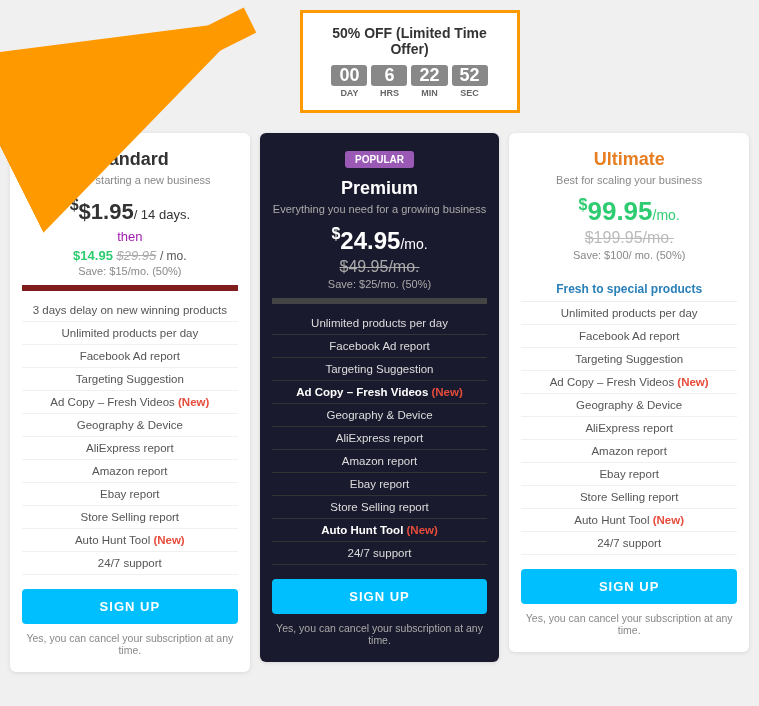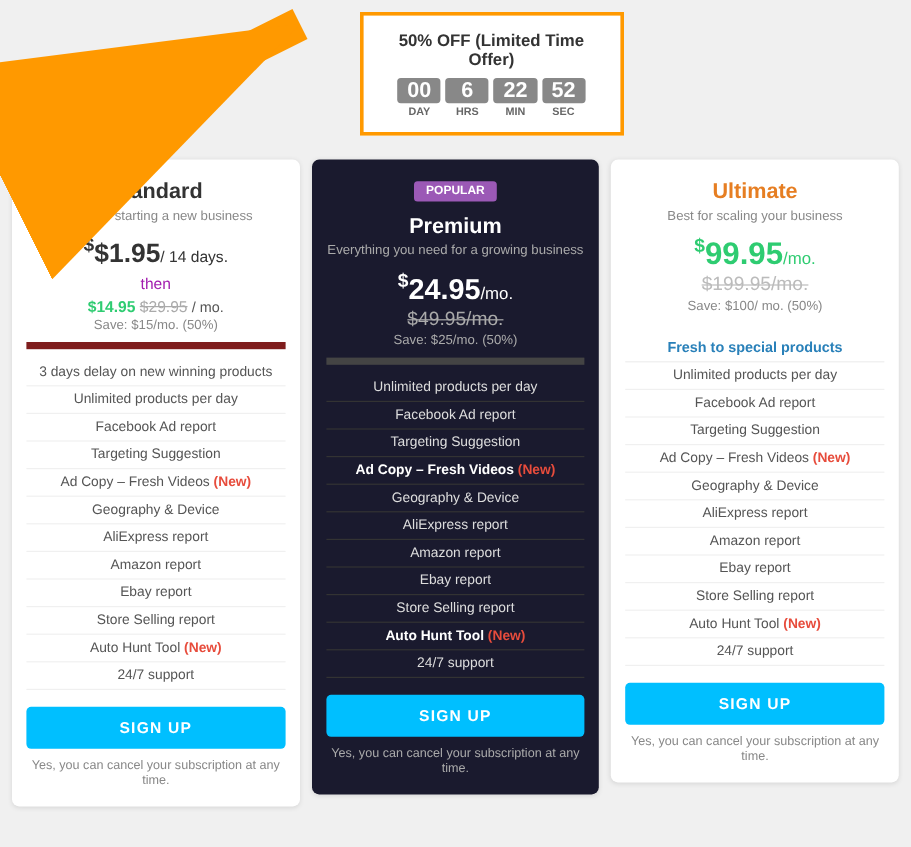--- a/index.html
+++ b/index.html
@@ -130,21 +130,21 @@
       margin: 4px 0;
     }
 
     .price-mo {
       text-align: center;
       font-size: 13px;
       margin-bottom: 2px;
     }
 
     .price-mo .new-price { color: #2ecc71; font-weight: bold; }
-    .price-mo .old-price { color: #aaa; text-decoration: line-through; }
+    .price-mo .old-price { color: #aaa; text-decoration: line-through; font-style: italic; }
 
     .save-text {
       text-align: center;
       font-size: 11px;
       color: #888;
       margin-bottom: 8px;
       padding-bottom: 8px;
       border-bottom: 6px solid #7f1d1d;
     }
     .card.premium .save-text { border-bottom-color: #444; color: #aaa; }

